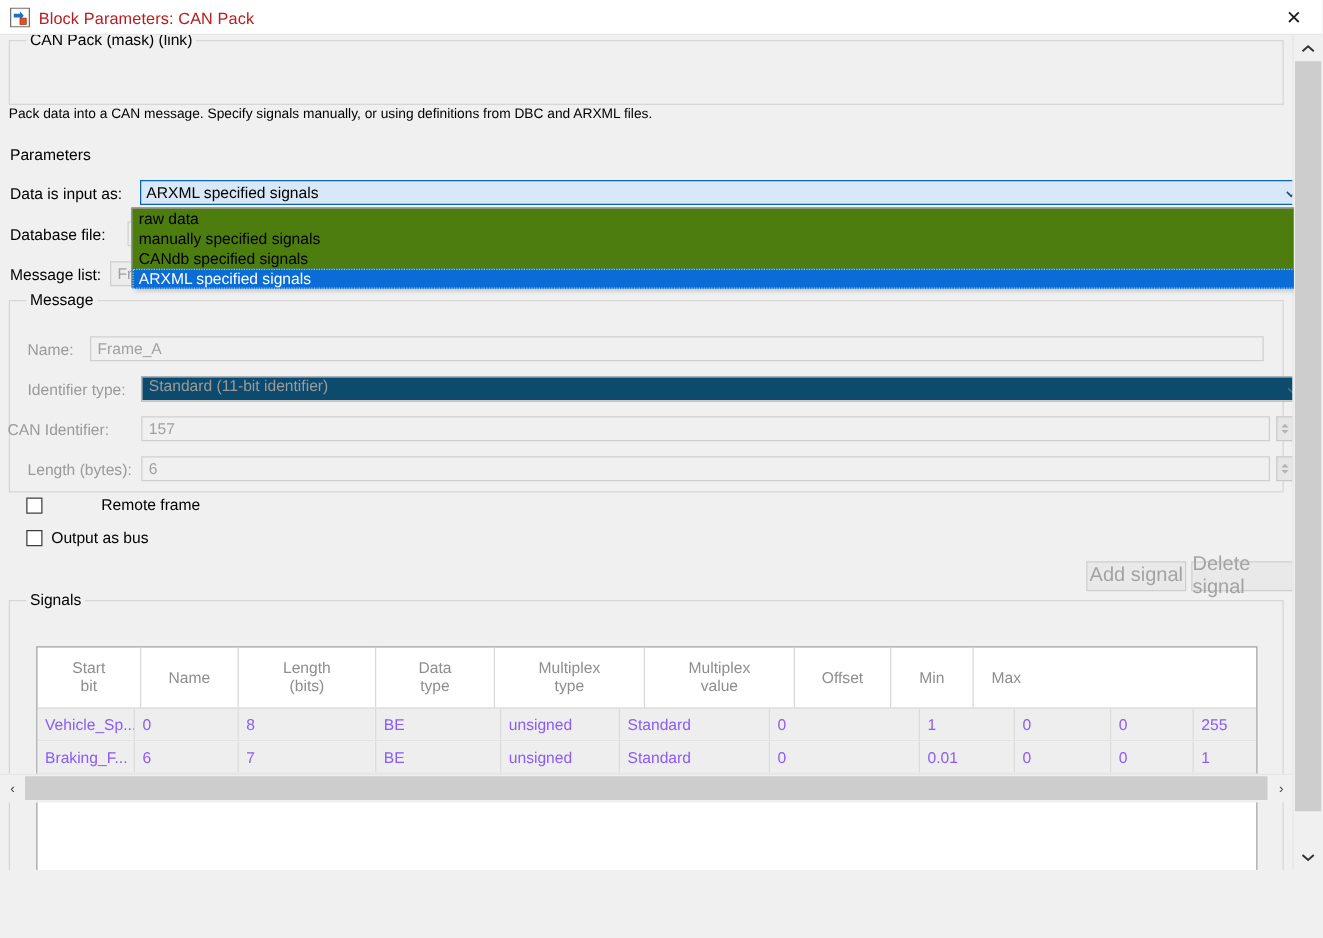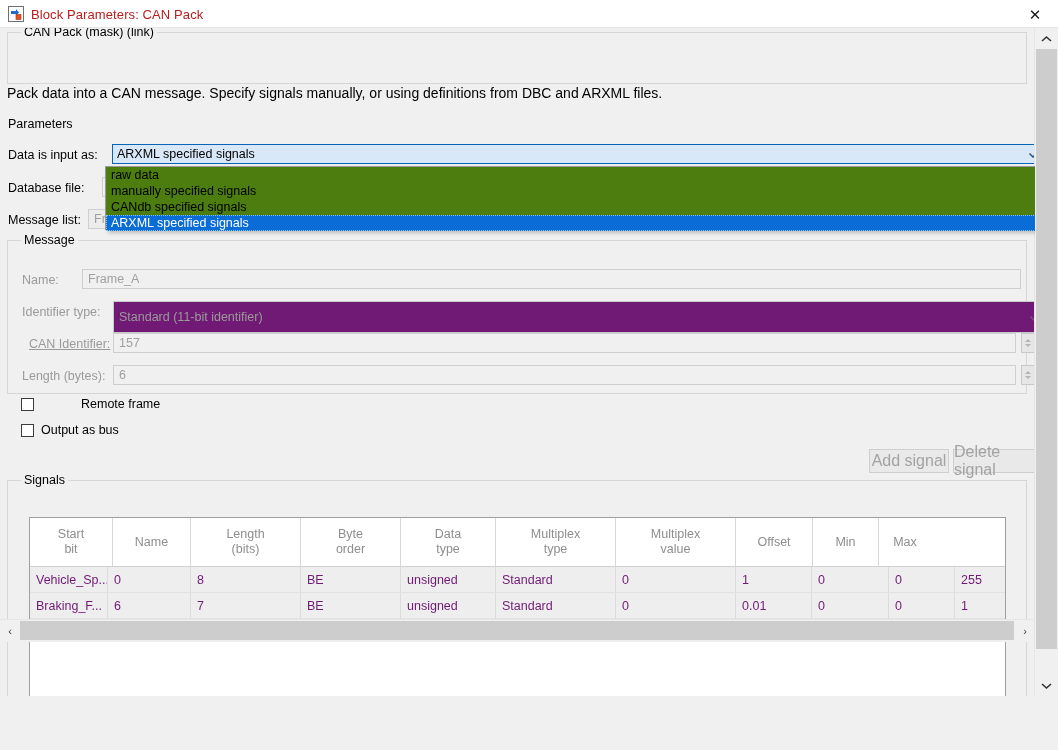--- a/index.html
+++ b/index.html
@@ -43,21 +43,21 @@
   
   .descbox {
     position: absolute; left: 7px; top: 4px; width: 1018px; height: 50px;
     border: 1px solid #d6d6d6; border-top: 1px solid #d6d6d6;
   }
   .descbox-legend {
     position: absolute; left: 13px; top: -8px; background: #f0f0f0;
     padding: 0 3px; font-size: 12.5px; color: #000;
   }
   .desc-body {
-    position: absolute; left: 7px; top: 57px; font-size: 14px; color: #000;
+    position: absolute; left: 7px; top: 57px; font-size: 11px; color: #000;
   }
 
   
   .params-label { position: absolute; left: 8px; top: 89px; font-size: 12.5px; }
 
   .row-label {
     position: absolute; font-size: 12.5px; color: #000; white-space: nowrap;
   }
   .row-label.dim { color: #9a9a9a; }
 
@@ -93,23 +93,23 @@
   .tinput {
     position: absolute; height: 20px; box-sizing: border-box;
     border: 1px solid #cfcfcf; background: #f0f0f0;
     display: flex; align-items: center; padding-left: 5px;
     font-size: 12.5px; color: #a0a0a0; white-space: nowrap; overflow: hidden;
   }
   .tinput.flat {
     border: 1px solid #cfcfcf; background: #ececec;
   }
   .tcombo {
-    position: absolute; height: 32px; box-sizing: border-box;
-    border: 1px solid #c9c9c9; background: #701a75;
-    display: flex; align-items: center; padding-left: 5px;
+    position: absolute; height: 20px; box-sizing: border-box;
+    border: 1px solid #c9c9c9; background: #0c4a6e;
+    display: flex; padding-left: 5px;
     font-size: 12.5px; color: #9b9b9b; white-space: nowrap;
   }
   .tcombo .combo-arrow2 {
     position: absolute; right: 6px; top: 50%; transform: translateY(-50%);
     width: 10px; height: 10px; opacity: 0.5;
   }
 
   
   .spinner {
     position: absolute; width: 14px; height: 20px;
@@ -170,21 +170,21 @@
   .th {
     display: flex; align-items: center; justify-content: center;
     text-align: center; font-size: 12.5px; color: #8e8e8e;
     border-right: 1px solid #d8d8d8; box-sizing: border-box;
     line-height: 15px; flex: none;
   }
   .th:last-child { border-right: none; }
   .trow { display: flex; height: 25px; border-bottom: 1px solid #e2e2e2; background: #eeeeee; }
   .td {
     display: flex; align-items: center; padding-left: 6px;
-    font-size: 12.5px; color: #701a75; box-sizing: border-box;
+    font-size: 12.5px; color: #8b5cf6; box-sizing: border-box;
     border-right: 1px solid #dcdcdc; overflow: hidden; white-space: nowrap;
     flex: none;
   }
   .td:last-child { border-right: none; }
 
   
   .vscroll {
     position: absolute; right: 0; top: 28px; width: 23px; height: 668px;
     background: #f0f0f0; border-left: 1px solid #e6e6e6;
   }
@@ -265,35 +265,35 @@
       <div class="dd-item">manually specified signals</div>
       <div class="dd-item">CANdb specified signals</div>
       <div class="dd-item selected">ARXML specified signals</div>
     </div>
 
     <div class="msgbox">
       <span class="msgbox-legend">Message</span>
     </div>
 
     <div class="row-label dim" style="left:22px; top:245px;">Name:</div>
-    <div class="tinput" style="left:82px; top:241px; width:939px;">
+    <div class="tinput" style="left:72px; top:241px; width:939px;">
       <span>Frame_A</span>
     </div>
 
     <div class="row-label dim" style="left:22px; top:277px;">Identifier type:</div>
     <div class="tcombo" style="left:113px; top:273px; width:933px;">
       <span>Standard (11-bit identifier)</span>
       <span class="combo-arrow2">
         <svg width="10" height="10" viewBox="0 0 10 10">
             <path d="M1.5 3.5 L5 7 L8.5 3.5" fill="none" stroke="#8a8a8a" stroke-width="1.4"></path>
           </svg>
       </span>
     </div>
 
-    <div class="row-label dim" style="left:29px; top:309px;text-decoration:underline;">CAN Identifier:</div>
+    <div class="row-label dim" style="left:6px; top:309px;">CAN Identifier:</div>
     <div class="tinput" style="left:113px; top:305px; width:903px;">
       <span>157</span>
     </div>
     <div class="spinner" style="left:1021px; top:305px;">
       <i class="up"></i>
       <i class="down"></i>
     </div>
 
     <div class="row-label dim" style="left:22px; top:341px;">Length (bytes):</div>
     <div class="tinput" style="left:113px; top:337px; width:903px;">
@@ -325,24 +325,20 @@
           <div class="th" style="width: 83px; flex-direction: column;">
             <div>Start</div>
             <div>bit</div>
           </div>
           <div class="th" style="width: 78px; flex-direction: column;">
             <div>Name</div>
           </div>
           <div class="th" style="width: 110px; flex-direction: column;">
             <div>Length</div>
             <div>(bits)</div>
-          </div>
-          <div class="th" style="width: 100px; flex-direction: column;">
-            <div>Byte</div>
-            <div>order</div>
           </div>
           <div class="th" style="width: 95px; flex-direction: column;">
             <div>Data</div>
             <div>type</div>
           </div>
           <div class="th" style="width: 120px; flex-direction: column;">
             <div>Multiplex</div>
             <div>type</div>
           </div>
           <div class="th" style="width: 120px; flex-direction: column;">

